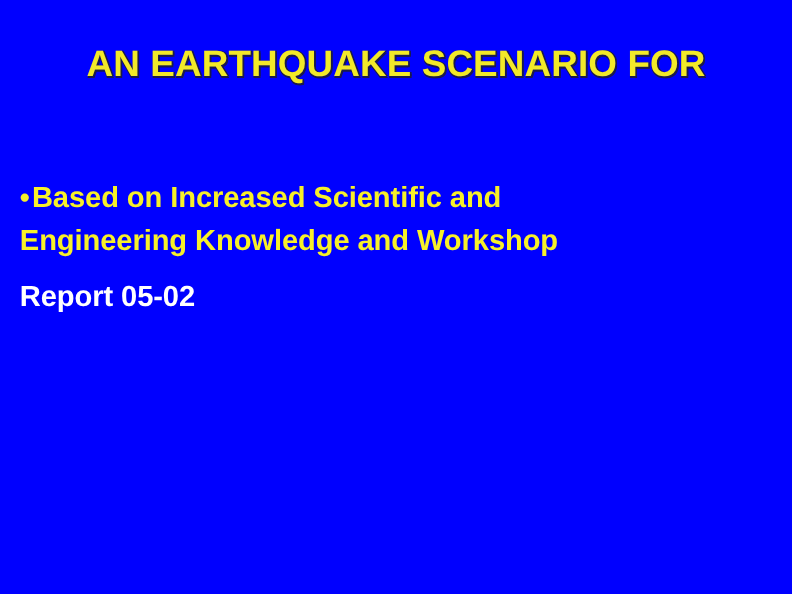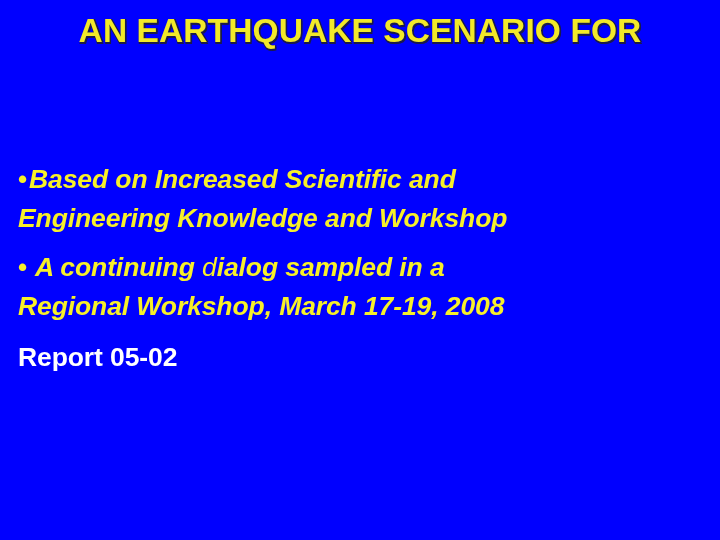--- a/index.html
+++ b/index.html
@@ -14,21 +14,21 @@
     background: #0000ff;
     overflow: hidden;
     font-family: "Liberation Sans", sans-serif;
     -webkit-font-smoothing: antialiased;
   }
 
   
   .title-block {
     position: absolute;
     left: 0;
-    top: 9px;
+    top: 37px;
     width: 720px;
     text-align: center;
   }
   .title-line {
     display: block;
     color: #f2e929;
     font-size: 33.5px;
     font-weight: bold;
     line-height: 43px;
     letter-spacing: 0.1px;
@@ -52,21 +52,21 @@
     margin: 0 0 4px 0;
   }
   .para .line {
     display: block;
     font-size: 26.5px;
     font-weight: bold;
     line-height: 39px;
     white-space: nowrap;
     letter-spacing: -0.1px;
   }
-  .yellow { color: #f7f029; font-style: italic; }
+  .yellow { color: #f7f029; }
   .white  { color: #ffffff; }
 
   
   .bullet {
     font-size: 26px;
     line-height: 39px;
     font-weight: bold;
     padding-right: 2px;
   }
   .bullet.yellow-dot { color: #f7f029; }
@@ -87,23 +87,19 @@
     <span class="title-line">AN EARTHQUAKE SCENARIO FOR</span>
   </div>
 
   <div class="body-block">
 
     <div class="para p1">
       <span class="line"><span class="bullet yellow-dot">•</span><span class="yellow">Based on Increased Scientific and</span></span>
       <span class="line"><span class="yellow">Engineering Knowledge and Workshop</span></span>
     </div>
 
-    <div class="para p2">
-      <span class="line"><span class="bullet yellow-dot">•</span><span class="yellow">A continuing </span><span class="yellow thin">d</span><span class="yellow">ialog sampled in a</span></span>
-      <span class="line"><span class="yellow">Regional Workshop, March 17-19, 2008</span></span>
-    </div>
 
     <div class="para p3">
       <span class="line"><span class="white">Report 05-02</span></span>
     </div>
 
   </div>
 </div>
 
 </body></html>

